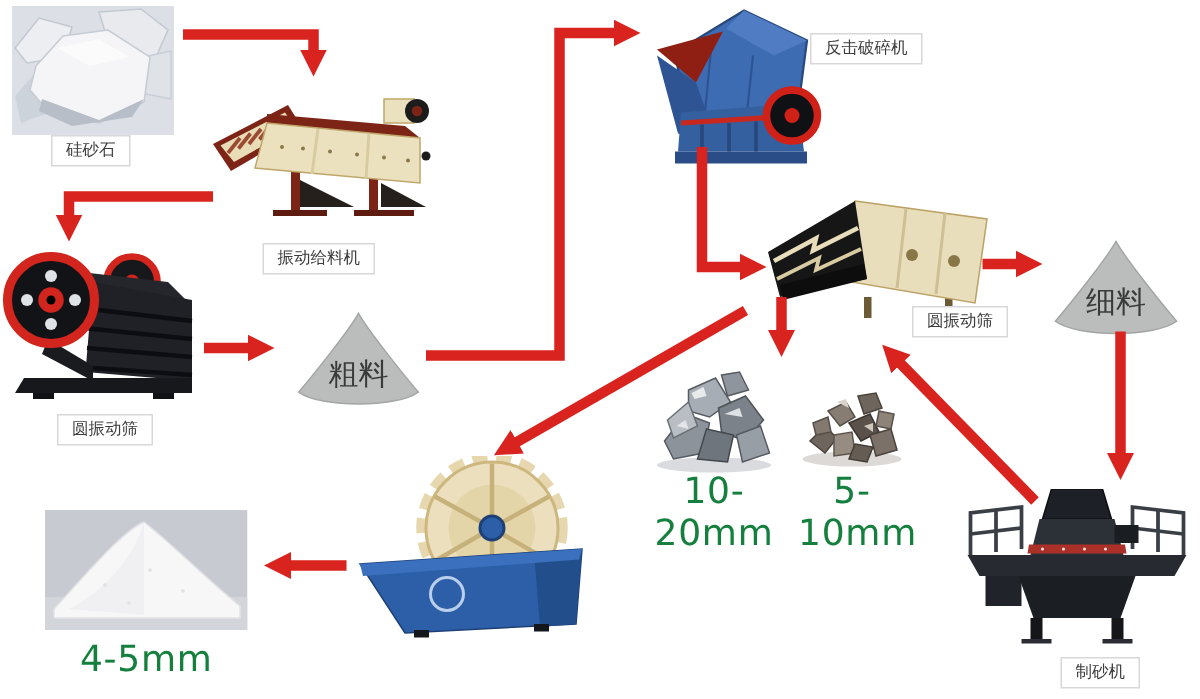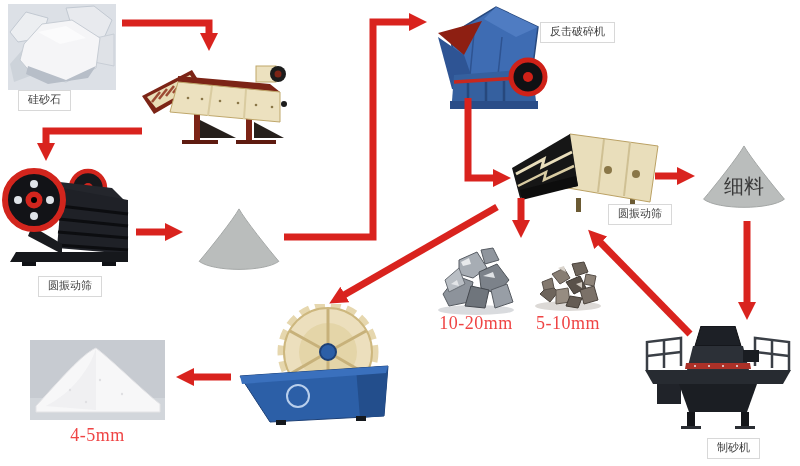--- a/index.html
+++ b/index.html
@@ -1,41 +1,41 @@
 <!DOCTYPE html>
 <html><head>
 <meta charset="utf-8">
 <style>
   html,body{margin:0;padding:0;background:#fff;font-family:"DejaVu Sans","Liberation Sans",sans-serif;}
   #canvas{position:relative;width:800px;height:466px;background:#ffffff;overflow:hidden;}
   .abs{position:absolute;}
   .lbl{position:absolute;background:#fff;border:1px solid #d8d8d8;padding:1px 9px 2px;font-size:11px;
        color:#3d3d3d;line-height:1.45;white-space:nowrap;}
-  .size-lbl{position:absolute;font-size:18px;color:#ef4444;text-align:center;letter-spacing:.5px;font-family:Liberation Serif, serif;}
+  .size-lbl{position:absolute;font-size:24px;color:#15803d;text-align:center;letter-spacing:.5px;}
   .mound{position:absolute;}
   .mound svg{position:absolute;left:0;top:0;}
   .mound .mtxt{position:absolute;width:100%;text-align:center;top:44%;font-size:20px;color:#3a3a3a;}
   svg{display:block;}
 </style>
 </head>
 <body>
 
 <div id="canvas">
 
   <svg class="abs" style="left:8px;top:4px" width="108" height="86" viewBox="0 0 108 86">
     <rect width="108" height="86" fill="#dce0e6"></rect>
     <polygon points="2,28 18,8 40,14 34,34 10,38" fill="#eceef1" stroke="#c2c9d2"></polygon>
     <polygon points="58,4 86,2 104,16 96,34 66,30" fill="#e8eaee" stroke="#c2c9d2"></polygon>
     <polygon points="88,34 106,30 106,62 86,58" fill="#dfe2e7" stroke="#c8ced6"></polygon>
     <polygon points="2,60 16,44 22,72 6,78" fill="#cdd3da"></polygon>
     <polygon points="16,40 34,20 64,16 92,34 88,64 58,78 24,70 12,56" fill="#f5f5f7" stroke="#c6ccd4"></polygon>
     <polygon points="30,28 58,22 78,34 52,40" fill="#fbfbfc"></polygon>
     <polygon points="20,62 58,76 88,62 80,74 40,80 18,70" fill="#b7bec8"></polygon>
   </svg>
-  <div class="lbl" style="left:18px;top:90px">硅砂石</div>
+  <div class="lbl" style="left:34px;top:90px">硅砂石</div>
 
   <svg class="abs" style="left:142px;top:56px" width="148" height="94" viewBox="0 0 148 94">
     <rect x="52" y="56" width="6" height="30" fill="#7c2416"></rect>
     <rect x="104" y="58" width="6" height="28" fill="#7c2416"></rect>
     <polygon points="58,64 94,82 58,82" fill="#26201c"></polygon>
     <polygon points="112,66 142,82 112,82" fill="#26201c"></polygon>
     <rect x="40" y="84" width="36" height="4" fill="#5e1b10"></rect>
     <rect x="94" y="84" width="40" height="4" fill="#5e1b10"></rect>
     <polygon points="0,40 50,14 60,30 12,58" fill="#7c2416"></polygon>
     <polygon points="5,41 48,19 55,29 14,52" fill="#e9ddb7"></polygon>
@@ -57,20 +57,21 @@
       <circle cx="78" cy="45" r="1.3"></circle>
         <circle cx="96" cy="47" r="1.3"></circle>
       <circle cx="114" cy="49" r="1.3"></circle>
         <circle cx="130" cy="51" r="1.3"></circle>
       </g>
     <rect x="114" y="10" width="20" height="16" fill="#ece1bf" stroke="#bfa76b"></rect>
     <circle cx="136" cy="18" r="8" fill="#1c1c1c"></circle>
     <circle cx="136" cy="18" r="3.5" fill="#7c2416"></circle>
     <circle cx="142" cy="48" r="3" fill="#1c1c1c"></circle>
   </svg>
+  <div class="lbl" style="left:175px;top:162px">振动给料机</div>
 
   <svg class="abs" style="left:2px;top:158px" width="130" height="112" viewBox="0 0 130 112">
     <circle cx="86" cy="30" r="17" fill="#17181c" stroke="#d2251d" stroke-width="4.5"></circle>
     <circle cx="86" cy="30" r="5" fill="#d2251d"></circle>
     <polygon points="40,22 110,30 122,42 44,34" fill="#24262c"></polygon>
     <polygon points="60,30 126,42 126,96 55,90" fill="#1f2127"></polygon>
     <g stroke="#0c0d10" stroke-width="3">
       <line x1="58" y1="48" x2="126" y2="56"></line>
         <line x1="57" y1="61" x2="126" y2="68"></line>
       <line x1="56" y1="74" x2="126" y2="80"></line>
@@ -89,20 +90,21 @@
     <polygon points="14,94 126,94 126,104 8,104" fill="#16181c"></polygon>
     <rect x="20" y="104" width="14" height="4" fill="#101216"></rect>
     <rect x="100" y="104" width="14" height="4" fill="#101216"></rect>
   </svg>
   <div class="lbl" style="left:38px;top:276px">圆振动筛</div>
 
   <div class="mound" style="left:196px;top:206px;width:86px;height:68px">
     <svg width="86" height="68" viewBox="0 0 88 70">
       <path d="M44 3 C50 14 74 44 85 57 C70 68 18 68 3 57 C14 44 38 14 44 3 Z" fill="#babdbc" stroke="#a3a6a5"></path>
     </svg>
+    <div class="mtxt">粗料</div>
   </div>
 
   <svg class="abs" style="left:424px;top:3px" width="128" height="112" viewBox="0 0 128 112">
     <polygon points="26,32 72,4 114,24 108,70 34,76" fill="#3e6cb3" stroke="#28497e" stroke-width="1.5"></polygon>
     <polygon points="72,4 114,24 92,34 60,16" fill="#4f7cc2"></polygon>
     <line x1="50" y1="30" x2="46" y2="72" stroke="#2e5391" stroke-width="1.5"></line>
     <line x1="78" y1="34" x2="74" y2="72" stroke="#2e5391" stroke-width="1.5"></line>
     <polygon points="14,34 40,52 54,92 28,86" fill="#2e5494"></polygon>
     <polygon points="14,30 58,18 40,52" fill="#8e1f12"></polygon>
     <polygon points="30,72 108,66 112,98 28,98" fill="#35609f"></polygon>
@@ -126,21 +128,21 @@
     <line x1="118" y1="16" x2="112" y2="70" stroke="#cfc093" stroke-width="2"></line>
     <circle cx="96" cy="44" r="4" fill="#8a7748"></circle>
     <circle cx="124" cy="48" r="4" fill="#8a7748"></circle>
     <polygon points="0,42 58,8 66,60 8,72" fill="#161616"></polygon>
     <polyline points="4,48 32,33 30,41 60,26" fill="none" stroke="#e9debb" stroke-width="3"></polyline>
     <polyline points="6,60 34,46 32,54 62,40" fill="none" stroke="#d8cba2" stroke-width="2.5"></polyline>
     <polygon points="8,64 64,50 66,60 10,74" fill="#0d0d0d"></polygon>
   </svg>
   <div class="lbl" style="left:608px;top:204px">圆振动筛</div>
 
-  <div class="mound" style="left:700px;top:143px;width:88px;height:69px">
+  <div class="mound" style="left:700px;top:158px;width:88px;height:69px">
     <svg width="88" height="69" viewBox="0 0 88 70">
       <path d="M44 3 C50 14 74 44 85 57 C70 68 18 68 3 57 C14 44 38 14 44 3 Z" fill="#babdbc" stroke="#a3a6a5"></path>
     </svg>
     <div class="mtxt">细料</div>
   </div>
 
   <svg class="abs" style="left:435px;top:246px" width="82" height="70" viewBox="0 0 82 70">
     <ellipse cx="41" cy="64" rx="38" ry="5" fill="#d9dbde"></ellipse>
     <polygon points="8,48 22,30 38,36 34,56 14,60" fill="#8d939b" stroke="#565b62"></polygon>
     <polygon points="24,14 42,6 52,22 38,32 24,28" fill="#a7adb4" stroke="#565b62"></polygon>

